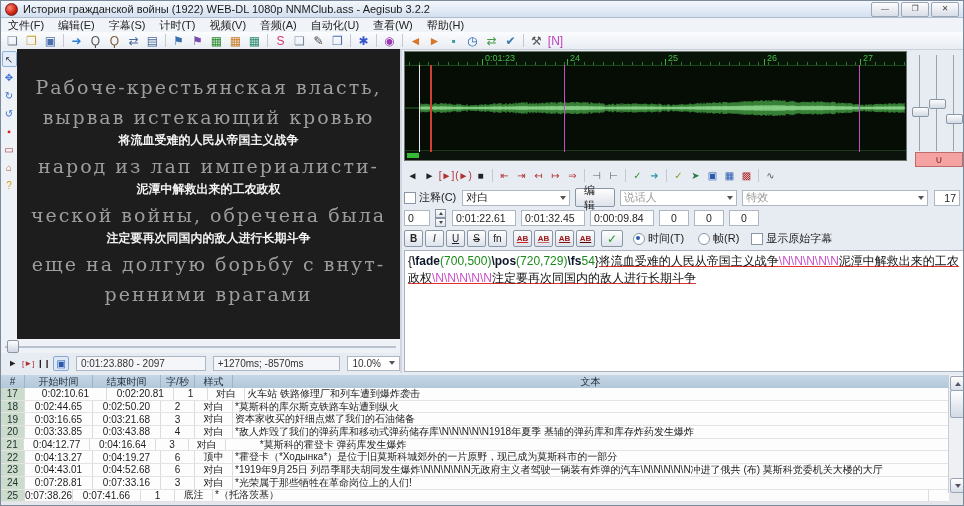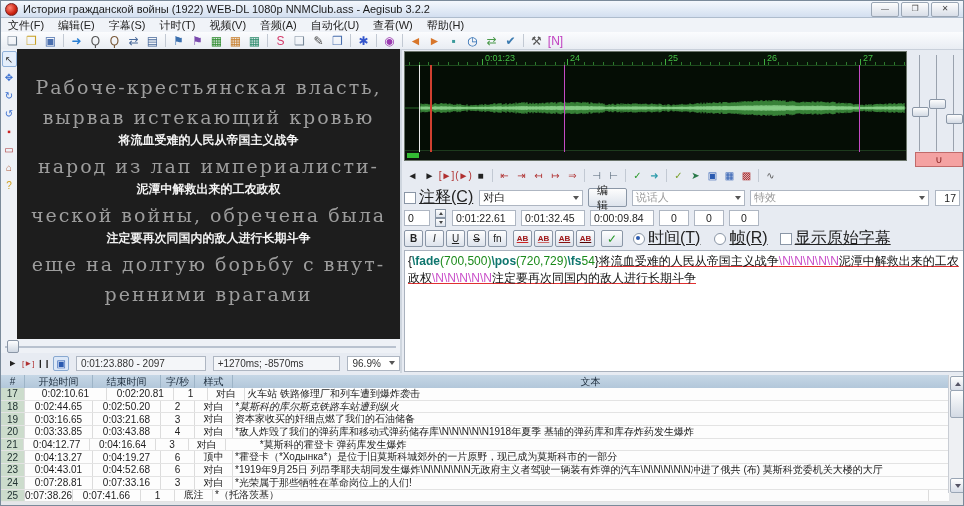--- a/index.html
+++ b/index.html
@@ -66,21 +66,21 @@
     border:1px solid #8a96a6;border-radius:2px;}
   #karaoke-btn{position:absolute;left:6px;top:101px;width:46px;height:13px;background:#f4a2a2;
     border:1px solid #c06a6a;display:flex;align-items:center;justify-content:center;
     color:#7a1414;font-size:10px;line-height:10px;}
   #audio-toolbar{position:absolute;left:403px;top:165px;width:561px;height:19px;display:flex;align-items:center;}
   .abtn{display:inline-flex;align-items:center;justify-content:center;min-width:17px;height:16px;font-size:10px;white-space:nowrap;}
   
   .erow{position:absolute;left:403px;width:561px;display:flex;align-items:center;}
   #erow1{top:187px;height:19px;} #erow2{top:208px;height:18px;} #erow3{top:228px;height:19px;}
   .chkbox{width:10px;height:10px;border:1px solid #8a96a6;background:#fff;margin-right:3px;flex:none;}
-  .elabel{font-size:16px;margin-right:6px;white-space:nowrap;text-decoration:underline;}
+  .elabel{font-size:11px;margin-right:6px;white-space:nowrap;}
   .combo{height:16px;border:1px solid #aeb6c2;background:#fff;display:flex;align-items:center;
     justify-content:space-between;padding:0 3px;box-sizing:border-box;font-size:11px;}
   .combo .ph{color:#999;}
   .ebtn{height:17px;border:1px solid #8a96a6;border-radius:2px;background:linear-gradient(#fdfdfd,#dde3ec);
     padding:0 8px;font-size:11px;display:flex;align-items:center;margin:0 5px;}
   .efield{height:14px;border:1px solid #aeb6c2;background:#fff;font-size:10.5px;line-height:14px;
     padding:0 3px;margin-right:5px;white-space:nowrap;}
   .spin{display:inline-flex;flex-direction:column;margin-right:6px;}
   .spin div{width:9px;height:7px;border:1px solid #8a96a6;background:linear-gradient(#fff,#dde3ec);
     display:flex;align-items:center;justify-content:center;}
@@ -90,21 +90,21 @@
     display:inline-flex;align-items:center;justify-content:center;font-size:10px;margin-right:2px;box-sizing:border-box;}
   .fbtn.b{font-weight:bold;} .fbtn.i{font-style:italic;} .fbtn.u{text-decoration:underline;}
   .fbtn.s{text-decoration:line-through;} .fbtn.fn{}
   .fbtn.ab{color:#a01818;font-weight:bold;font-size:8px;}
   .fbtn.ok{color:#2a9a2a;font-size:12px;width:22px;}
   .radio{width:10px;height:10px;border:1px solid #8a96a6;border-radius:50%;background:#fff;margin:0 3px 0 8px;position:relative;flex:none;}
   .radio.sel::after{content:"";position:absolute;left:2px;top:2px;width:4px;height:4px;border-radius:50%;background:#2a5ab0;}
   #textbox{position:absolute;left:403px;top:249px;width:561px;height:122px;background:#fff;
     border:1px solid #aab2be;box-sizing:border-box;padding:2px 3px;font-size:12px;line-height:17px;
     word-break:break-all;}
-  .seg-brace{color:#111;} .seg-tag{color:#0f766e;font-weight:bold;} .seg-param{color:#1a8a1a;}
+  .seg-brace{color:#111;} .seg-tag{color:#0f172a;font-weight:bold;} .seg-param{color:#1a8a1a;}
   .seg-break{color:#c94fc9;text-decoration:underline;text-decoration-color:#e03030;}
   .seg-text{color:#111;text-decoration:underline;text-decoration-color:#e03030;}
   
   #grid{position:absolute;left:0;top:374px;width:964px;height:132px;background:#e4e6e9;}
   #grid-header{position:absolute;left:0;top:0;width:948px;height:13px;background:linear-gradient(#c6d7e6,#b2c7da);
     display:flex;font-size:10px;color:#1c2c3c;}
   .gh{border-right:1px solid #9db4c7;box-sizing:border-box;display:flex;align-items:center;justify-content:center;}
   #grid-rows{position:absolute;left:0;top:13px;width:948px;}
   .grow{display:flex;height:11.7px;font-size:10px;background:#fdfdfd;border-bottom:1px solid #e3e3e3;}
   .gc{border-right:1px solid #dcdcdc;box-sizing:border-box;display:flex;align-items:center;
@@ -211,21 +211,21 @@
   </div>
 
   <div id="video-controls">
     <div class="vcbtn" style="color:#222;">►</div>
     <div class="vcbtn" style="color:#b03030;font-size:8px;">[►]</div>
     <div class="vcbtn" style="color:#222;font-size:8px;">❙❙</div>
     <div class="vcbtn auto">▣</div>
     <div class="vfield" id="vtime">0:01:23.880 - 2097</div>
     <div class="vfield" id="voffset">+1270ms; -8570ms</div>
     <div class="vfield" id="vzoom">
-      <span>96.9%</span>
+      <span>10.0%</span>
       <span class="drop-arrow"></span>
     </div>
   </div>
 
   <div id="vsplit"></div>
 
   <div id="wave-wrap">
     <div id="timeline">
         <span class="tickminor" style="left: 4px;"></span>
         <span class="tickminor" style="left: 13.7px;"></span>
@@ -417,21 +417,21 @@
           <div class="gc c" style="width: 34px;">1</div>
           <div class="gc c" style="width: 38px;">对白</div>
           <div class="gc" style="width: 716px;">火车站 铁路修理厂和列车遭到爆炸袭击</div>
         </div>
         <div class="grow">
           <div class="gc num" style="width: 24px;">18</div>
           <div class="gc c" style="width: 68px;">0:02:44.65</div>
           <div class="gc c" style="width: 68px;">0:02:50.20</div>
           <div class="gc c" style="width: 34px;">2</div>
           <div class="gc c" style="width: 38px;">对白</div>
-          <div class="gc" style="width: 716px; font-style: italic;">*莫斯科的库尔斯克铁路车站遭到纵火</div>
+          <div class="gc" style="width: 716px;">*莫斯科的库尔斯克铁路车站遭到纵火</div>
         </div>
         <div class="grow">
           <div class="gc num" style="width: 24px;">19</div>
           <div class="gc c" style="width: 68px;">0:03:16.65</div>
           <div class="gc c" style="width: 68px;">0:03:21.68</div>
           <div class="gc c" style="width: 34px;">3</div>
           <div class="gc c" style="width: 38px;">对白</div>
           <div class="gc" style="width: 716px;">资本家收买的奸细点燃了我们的石油储备</div>
         </div>
         <div class="grow">

